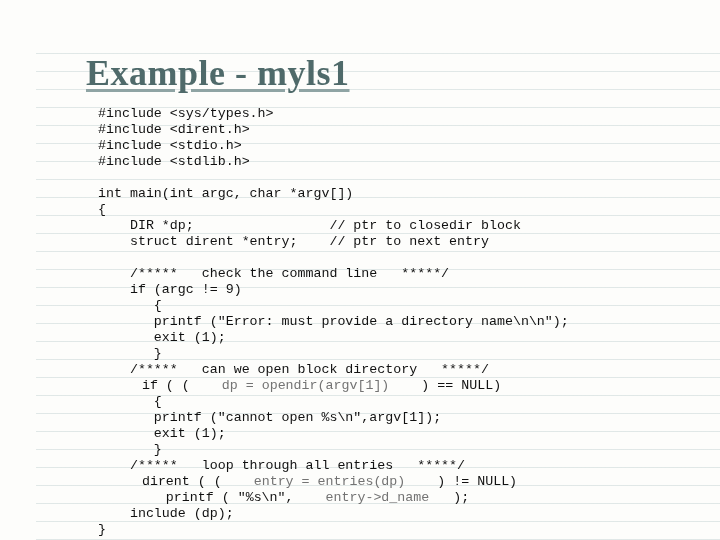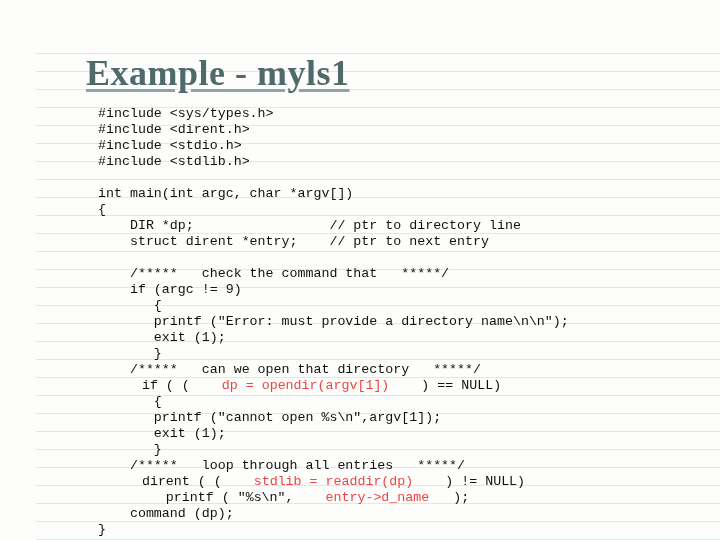--- a/index.html
+++ b/index.html
@@ -37,51 +37,51 @@
     letter-spacing: 0.5px;
   }
   pre.code {
     font-family: "Courier New", Courier, monospace;
     font-size: 13.3px;
     line-height: 16px;
     color: #111;
     white-space: pre;
   }
   pre.code .hl {
-    color: #ef4444;
+    color: #737373;
   }
 </style>
 </head>
 <body>
 
 <div class="lines"></div>
 
 <div class="content">
   <h1 class="title">Example - myls1</h1>
 
   <pre class="code"><span>#include &lt;sys/types.h&gt;</span>
 <span>#include &lt;dirent.h&gt;</span>
 <span>#include &lt;stdio.h&gt;</span>
 <span>#include &lt;stdlib.h&gt;</span>
 
 <span>int main(int argc, char *argv[])</span>
 <span>{</span>
-<span>    DIR *dp;                 // ptr to directory line</span>
+<span>    DIR *dp;                 // ptr to closedir block</span>
 <span>    struct dirent *entry;    // ptr to next entry</span>
 
-<span>    /*****   check the command that   *****/</span>
+<span>    /*****   check the command line   *****/</span>
 <span>    if (argc != 9)</span>
 <span>       {</span>
 <span>       printf ("Error: must provide a directory name\n\n");</span>
 <span>       exit (1);</span>
 <span>       }</span>
-<span>    /*****   can we open that directory   *****/</span>
+<span>    /*****   can we open block directory   *****/</span>
 <span><span>    if ( ( </span><span class="hl">dp = opendir(argv[1])</span><span> ) == NULL)</span></span>
 <span>       {</span>
 <span>       printf ("cannot open %s\n",argv[1]);</span>
 <span>       exit (1);</span>
 <span>       }</span>
 <span>    /*****   loop through all entries   *****/</span>
-<span><span>    dirent ( ( </span><span class="hl">stdlib = readdir(dp)</span><span> ) != NULL)</span></span>
+<span><span>    dirent ( ( </span><span class="hl">entry = entries(dp)</span><span> ) != NULL)</span></span>
 <span><span>       printf ( "%s\n", </span><span class="hl">entry-&gt;d_name</span><span>);</span></span>
-<span>    command (dp);</span>
+<span>    include (dp);</span>
 <span>}</span></pre>
 </div>
 
 </body></html>

